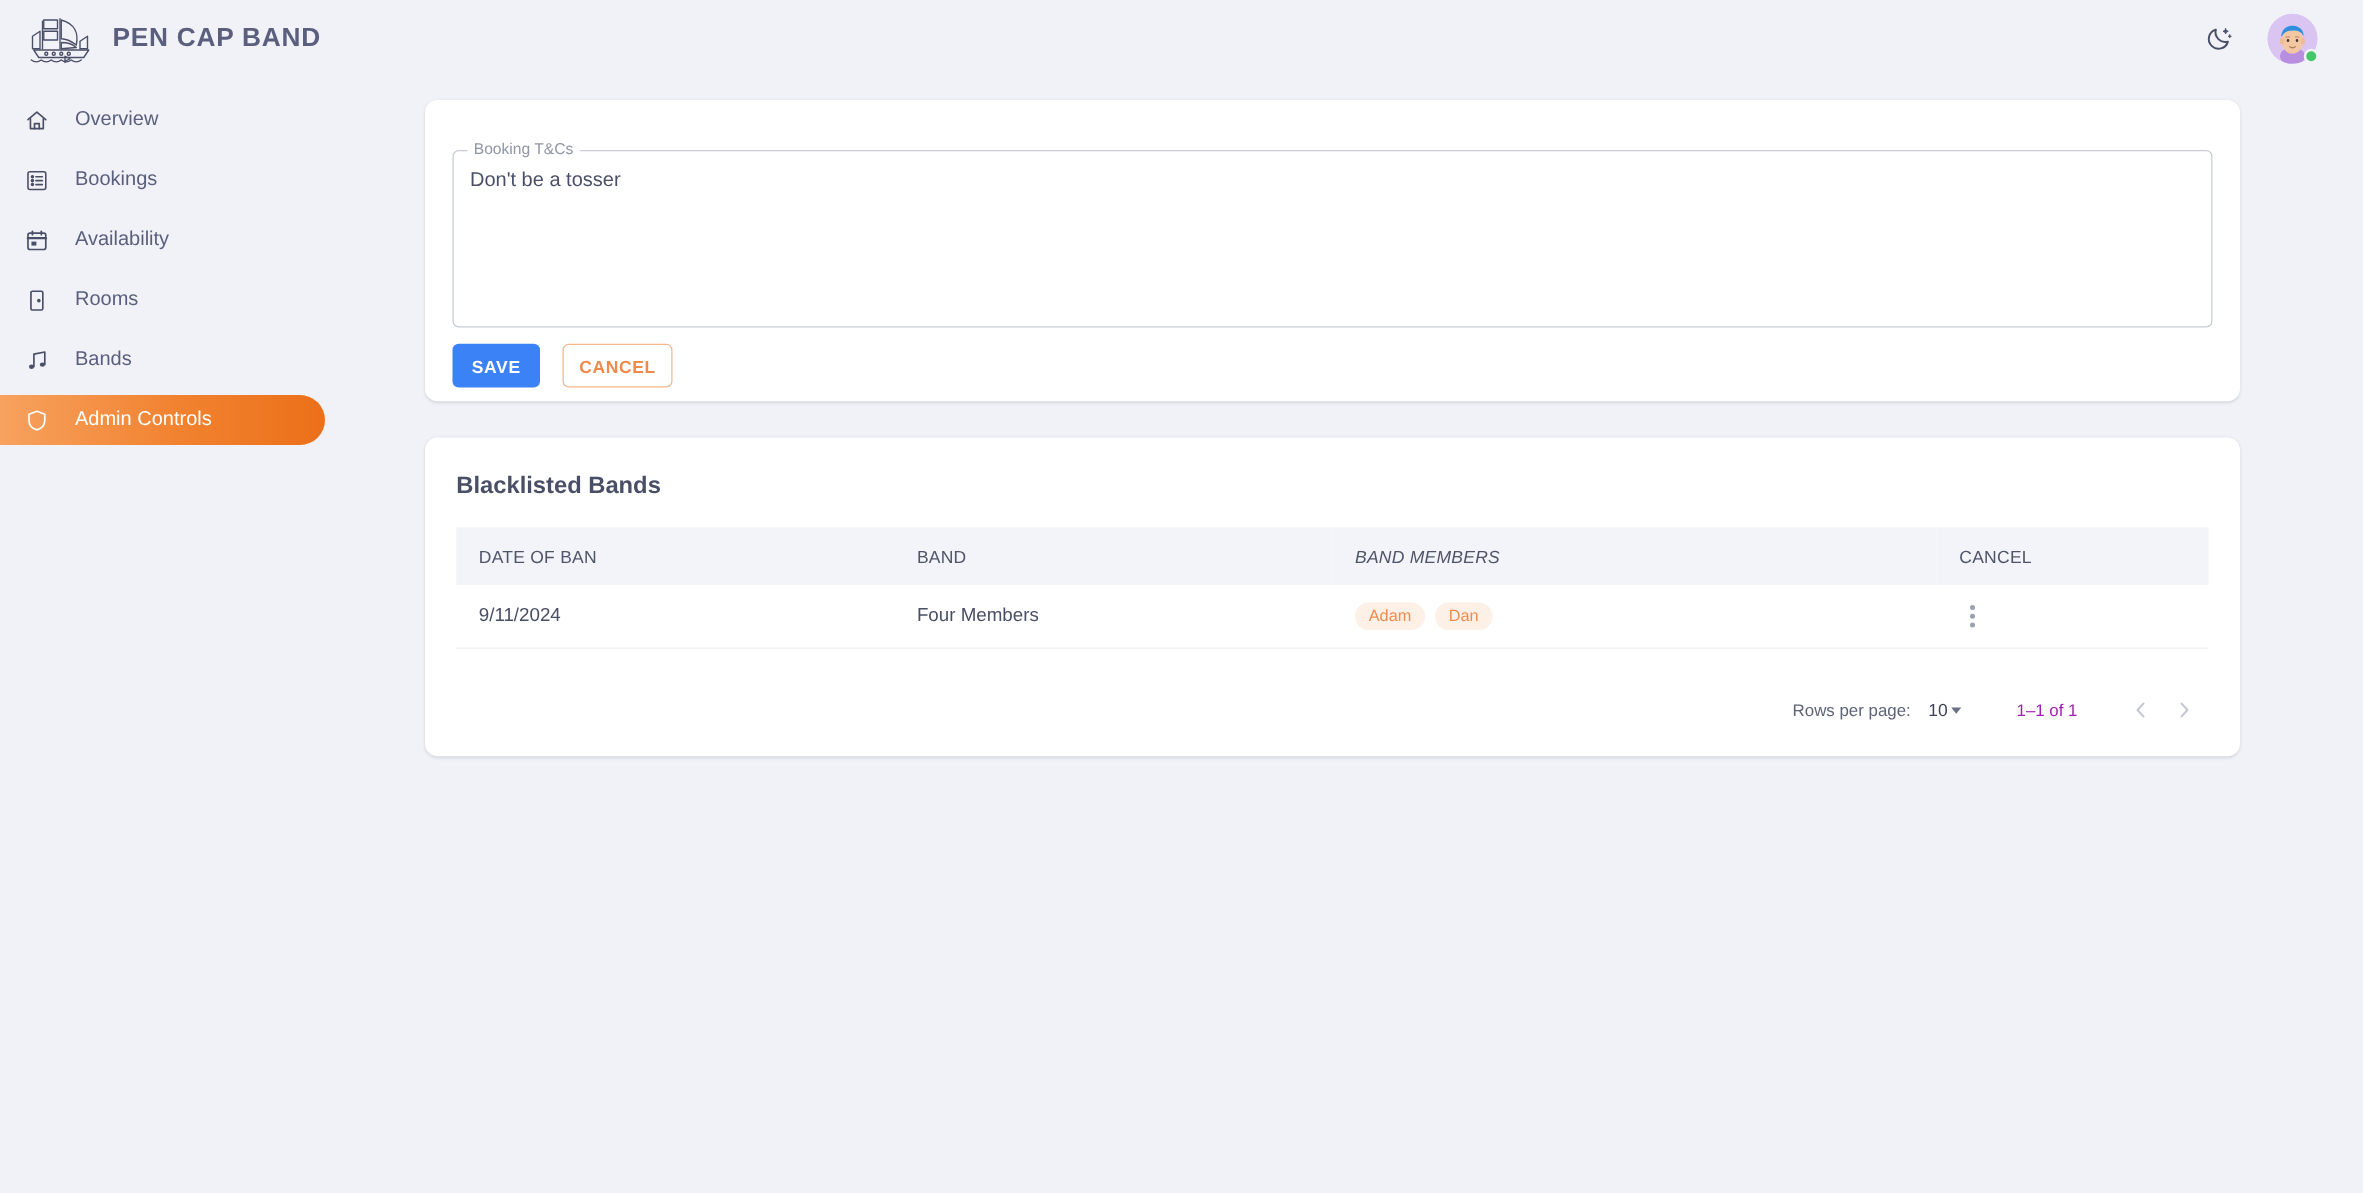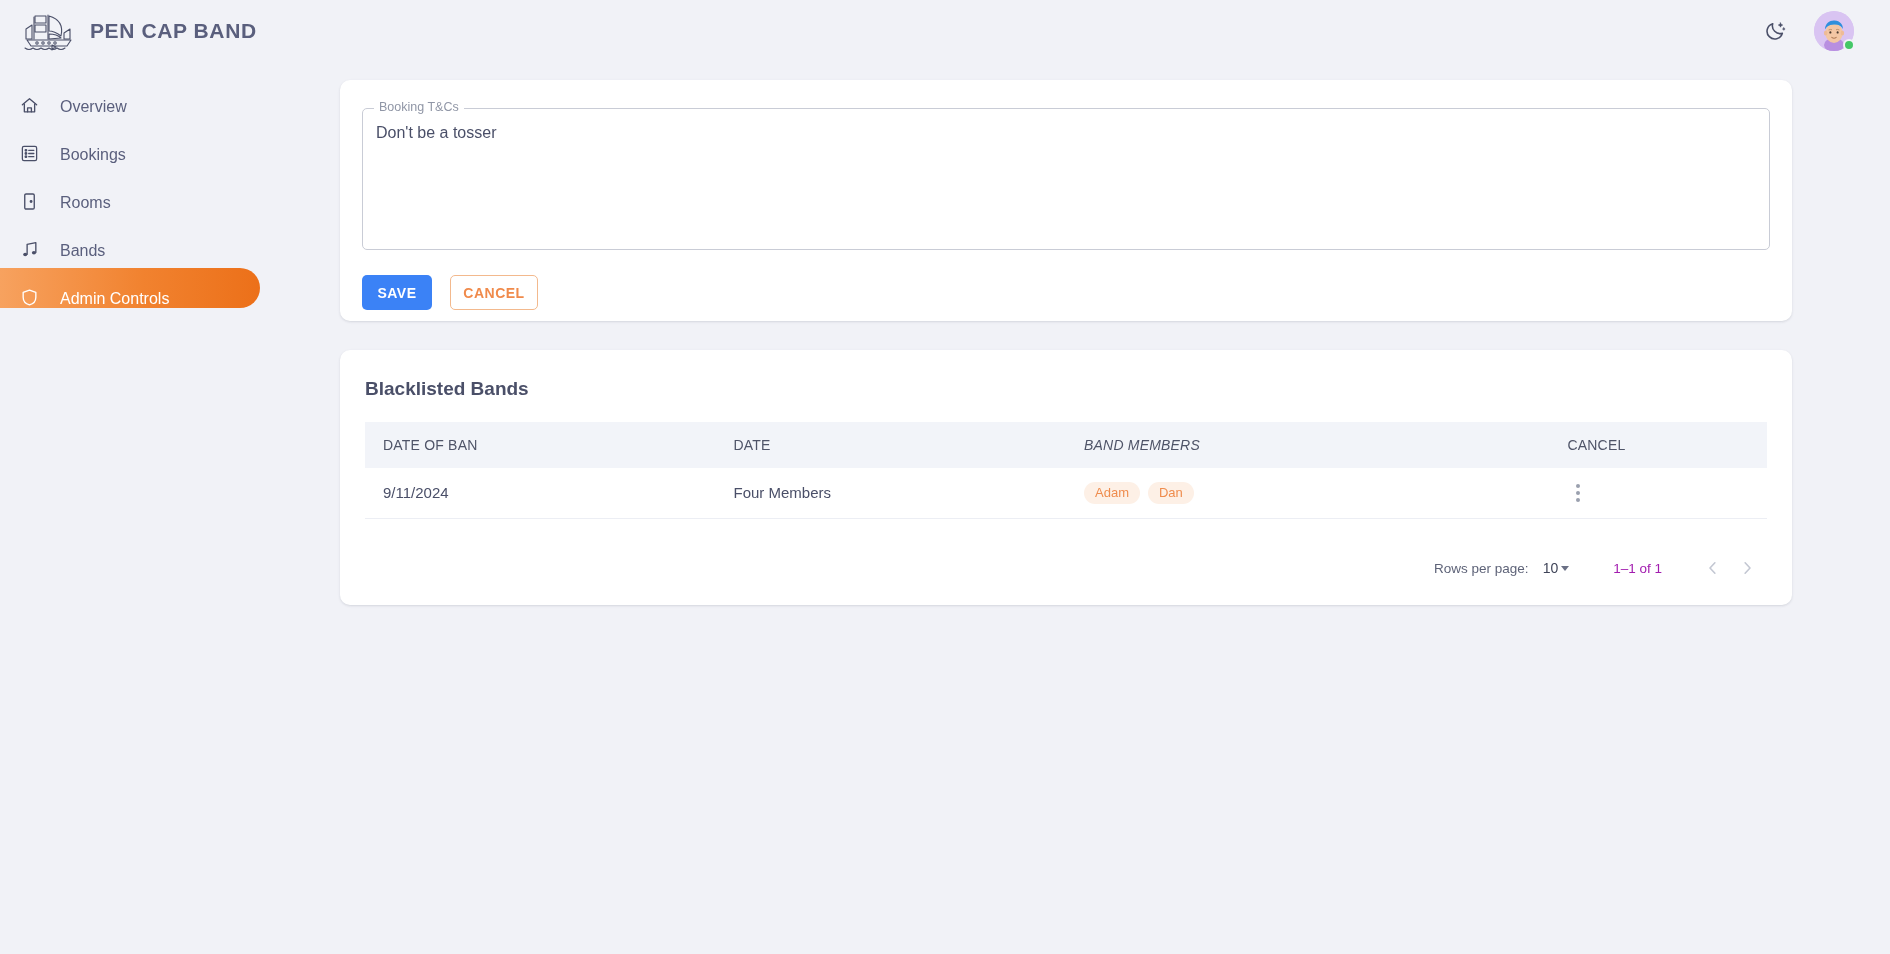--- a/index.html
+++ b/index.html
@@ -45,21 +45,21 @@
     background: #44c767; border: 2px solid #f1f2f7;
   }
 
   
   .sidebar {
     position: absolute; top: 62px; left: 0;
     width: 300px; height: 892px;
     padding-top: 14px;
   }
   .nav-item {
-    display: flex; align-items: flex-end;
+    display: flex; align-items: center;
     height: 40px; margin-bottom: 8px;
     width: 260px;
     padding-left: 18px;
     border-top-right-radius: 20px;
     border-bottom-right-radius: 20px;
     cursor: pointer;
     color: #5a5f7d;
     font-size: 16px;
   }
   .nav-item .nav-icon {
@@ -82,21 +82,21 @@
     background: #ffffff;
     border-radius: 10px;
     box-shadow: 0 1px 3px rgba(60,64,92,.10), 0 1px 2px rgba(60,64,92,.06);
   }
   #tcs-card {
     position: absolute; left: 40px; top: 18px;
     width: 1452px; height: 241px;
   }
   
   .field {
-    position: absolute; left: 22px; top: 28px;
+    position: absolute; left: 22px; top: 40px;
     width: 1408px; height: 142px; border-radius: 13px;
   }
   .field-outline {
     position: absolute; inset: 0;
     border: 1px solid #c9ccd6;
     border-radius: 5px;
     pointer-events: none;
   }
   .field-legend {
     position: absolute; left: 12px; top: -8px;
@@ -263,20 +263,32 @@
           <line x1="11" y1="8" x2="17.5" y2="8"></line>
         <circle cx="7.5" cy="12" r="1" fill="#4a4f68"></circle>
           <line x1="11" y1="12" x2="17.5" y2="12"></line>
         <circle cx="7.5" cy="16" r="1" fill="#4a4f68"></circle>
           <line x1="11" y1="16" x2="17.5" y2="16"></line>
       </svg>
     </span>
     <span class="nav-label">Bookings</span>
   </div>
 
+  <div class="nav-item">
+    <span class="nav-icon">
+      <svg width="19" height="19" viewBox="0 0 24 24" fill="none" stroke="#4a4f68" stroke-width="1.7" stroke-linecap="round">
+        <rect x="3" y="4.5" width="18" height="16.5" rx="2"></rect>
+        <line x1="3" y1="9.5" x2="21" y2="9.5" stroke-width="2.4"></line>
+        <line x1="7.5" y1="2.6" x2="7.5" y2="6"></line>
+          <line x1="16.5" y1="2.6" x2="16.5" y2="6"></line>
+        <rect x="6.5" y="13" width="5" height="4" fill="#4a4f68" stroke="none"></rect>
+      </svg>
+    </span>
+    <span class="nav-label">Availability</span>
+  </div>
 
   <div class="nav-item">
     <span class="nav-icon">
       <svg width="19" height="19" viewBox="0 0 24 24" fill="none" stroke="#4a4f68" stroke-width="1.7" stroke-linecap="round" stroke-linejoin="round">
         <rect x="6" y="2.5" width="12" height="19" rx="1.6"></rect>
         <circle cx="14" cy="12" r="1" fill="#4a4f68"></circle>
       </svg>
     </span>
     <span class="nav-label">Rooms</span>
   </div>
@@ -318,21 +330,21 @@
     </div>
   </section>
 
   <section class="card" id="table-card">
     <h2 class="card-title">Blacklisted Bands</h2>
 
     <table>
       <thead>
         <tr>
           <th class="col-date">DATE OF BAN</th>
-          <th class="col-band">DATE</th>
+          <th class="col-band">BAND</th>
           <th class="col-members">BAND MEMBERS</th>
           <th class="col-actions">CANCEL</th>
         </tr>
       </thead>
       <tbody>
         <tr>
           <td>9/11/2024</td>
           <td>Four Members</td>
           <td>
             <span class="chips">

